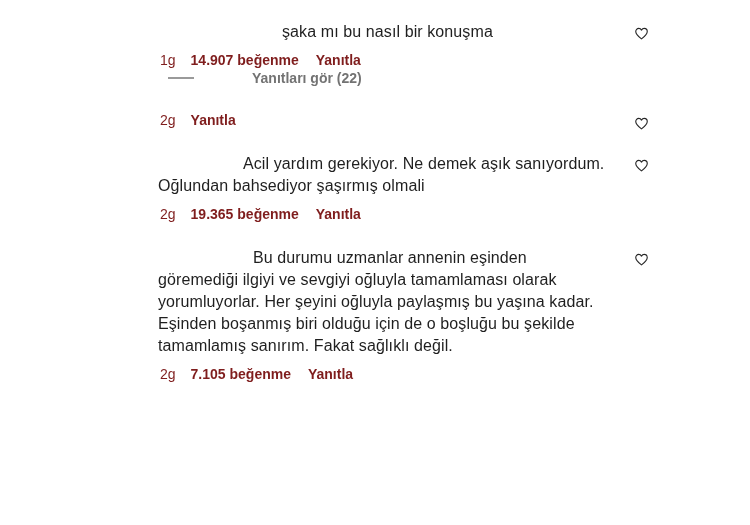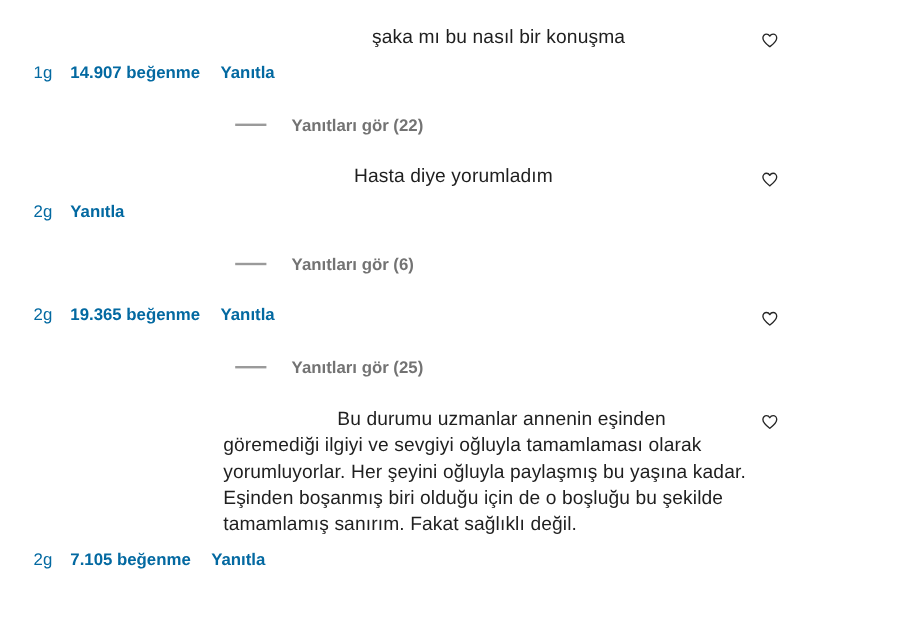--- a/index.html
+++ b/index.html
@@ -14,68 +14,68 @@
     font-family: "Liberation Sans", "DejaVu Sans", sans-serif;
     color: #1f1f1f;
     position: relative;
   }
   .comments-list {
     padding-top: 21px;
   }
   .comment {
     position: relative;
     margin-bottom: 24px;
-    padding-left: 28px;
   }
   .comment-text {
     margin-left: 158px;
     width: 462px;
     font-size: 16px;
     line-height: 22px;
     color: #1f1f1f;
     white-space: pre-line;
     letter-spacing: 0.1px;
   }
   .indent-1 { text-indent: 124px; }
   .indent-2 { text-indent: 109px; }
   .indent-3 { text-indent: 85px; }
   .indent-4 { text-indent: 95px; margin-top: 24px; }
   .comment-meta {
+    margin-left: 160px;
     margin-top: 8px;
     display: flex;
     align-items: baseline;
     font-size: 14px;
     line-height: 18px;
-    color: #0369a1;
+    color: #7f1d1d;
   }
   .comment-time {
     font-weight: 400;
     margin-right: 15px;
   }
   .likes-count {
     font-weight: 700;
     margin-right: 17px;
     cursor: pointer;
     text-align: right;
   }
   .reply-action {
     font-weight: 700;
     cursor: pointer;
     text-align: right;
   }
   .view-replies {
     margin-left: 168px;
-    margin-top: 26px;
     display: flex;
     align-items: center;
     font-size: 14px;
     line-height: 18px;
     color: #737373;
     font-weight: 700;
     cursor: pointer;
+    gap: 37px;
   }
   .replies-divider {
     display: inline-block;
     width: 26px;
     height: 1.5px;
     background: #9a9a9a;
     margin-right: 21px;
   }
   .like-btn {
     position: absolute;
@@ -113,47 +113,40 @@
     <button class="like-btn">
       <span>
         <svg viewBox="0 0 24 24">
             <path d="M12 20.6C8.4 17.8 2.8 13.7 2.8 8.9 2.8 6.1 4.9 3.8 7.6 3.8c1.9 0 3.4 1 4.4 2.8 1-1.8 2.5-2.8 4.4-2.8 2.7 0 4.8 2.3 4.8 5.1 0 4.8-5.6 8.9-9.2 11.7z" fill="none" stroke="#262626" stroke-width="1.8" stroke-linejoin="round"></path>
           </svg>
       </span>
     </button>
   </div>
 
   <div class="comment">
-    <div class="comment-text indent-2">Hasta diye yorumladım</div>
     <div class="comment-meta">
       <span class="comment-time">2g</span>
       <span class="reply-action">Yanıtla</span>
-    </div>
-    <div class="view-replies">
-      <span class="replies-divider"></span>
-      <span>Yanıtları gör (6)</span>
     </div>
     <button class="like-btn">
       <span>
         <svg viewBox="0 0 24 24">
             <path d="M12 20.6C8.4 17.8 2.8 13.7 2.8 8.9 2.8 6.1 4.9 3.8 7.6 3.8c1.9 0 3.4 1 4.4 2.8 1-1.8 2.5-2.8 4.4-2.8 2.7 0 4.8 2.3 4.8 5.1 0 4.8-5.6 8.9-9.2 11.7z" fill="none" stroke="#262626" stroke-width="1.8" stroke-linejoin="round"></path>
           </svg>
       </span>
     </button>
   </div>
 
   <div class="comment">
+    <div class="comment-text indent-3">Acil yardım gerekiyor. Ne demek aşık sanıyordum.
+Oğlundan bahsediyor şaşırmış olmali</div>
     <div class="comment-meta">
       <span class="comment-time">2g</span>
       <span class="likes-count">19.365 beğenme</span>
       <span class="reply-action">Yanıtla</span>
-    </div>
-    <div class="view-replies">
-      <span class="replies-divider"></span>
-      <span>Yanıtları gör (25)</span>
     </div>
     <button class="like-btn">
       <span>
         <svg viewBox="0 0 24 24">
             <path d="M12 20.6C8.4 17.8 2.8 13.7 2.8 8.9 2.8 6.1 4.9 3.8 7.6 3.8c1.9 0 3.4 1 4.4 2.8 1-1.8 2.5-2.8 4.4-2.8 2.7 0 4.8 2.3 4.8 5.1 0 4.8-5.6 8.9-9.2 11.7z" fill="none" stroke="#262626" stroke-width="1.8" stroke-linejoin="round"></path>
           </svg>
       </span>
     </button>
   </div>
 

